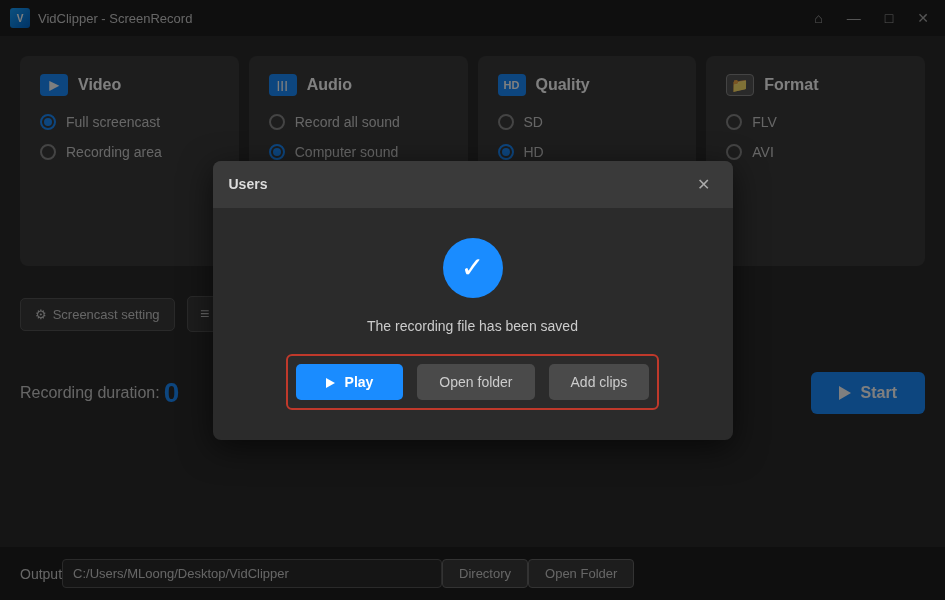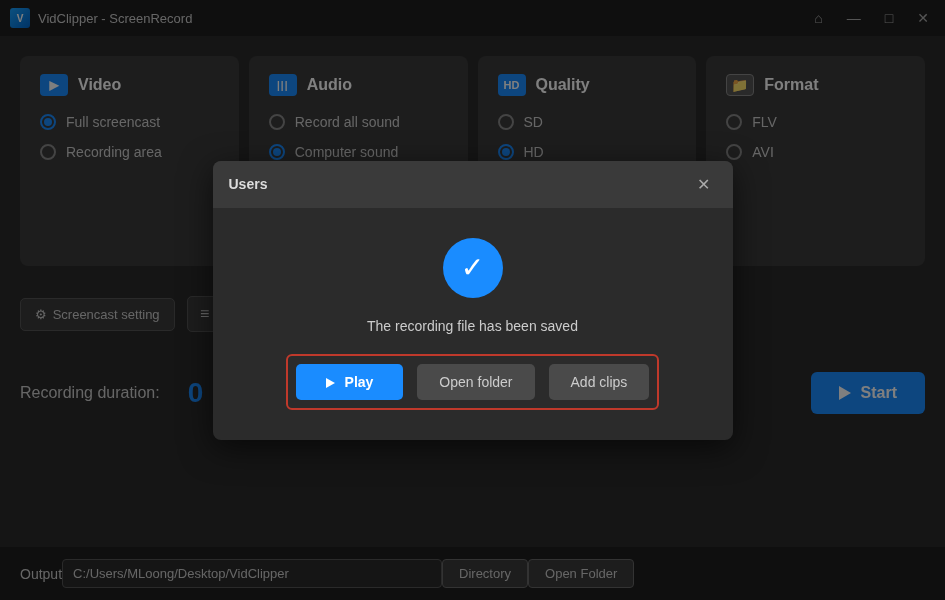--- a/index.html
+++ b/index.html
@@ -158,21 +158,21 @@
       display: flex;
       align-items: center;
       justify-content: center;
       color: #ccc;
     }
 
     
     .recording-row {
       display: flex;
       align-items: center;
-      gap: 28px;
+      gap: 4px;
       padding: 10px 0;
       margin-bottom: 20px;
     }
     .recording-label {
       font-size: 16px;
       color: #ccc;
     }
     .recording-time {
       font-size: 28px;
       font-weight: bold;

